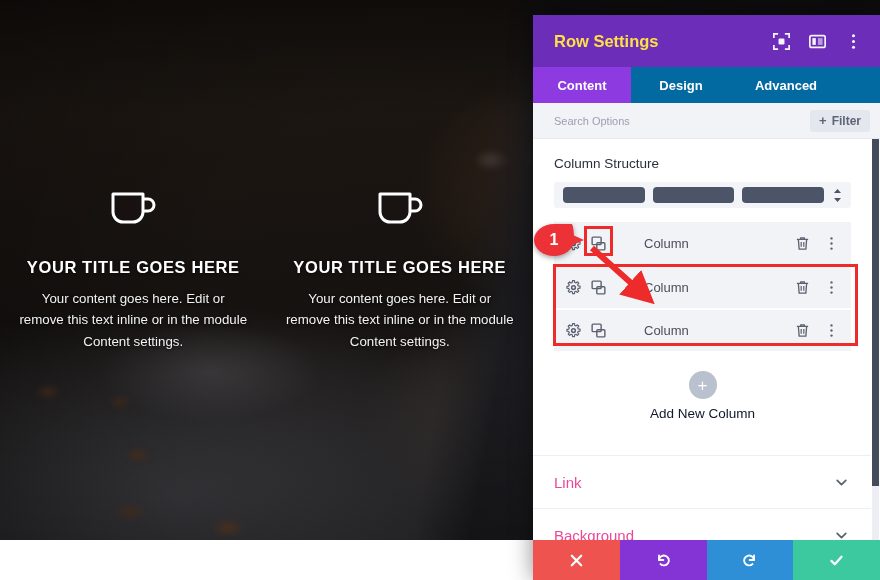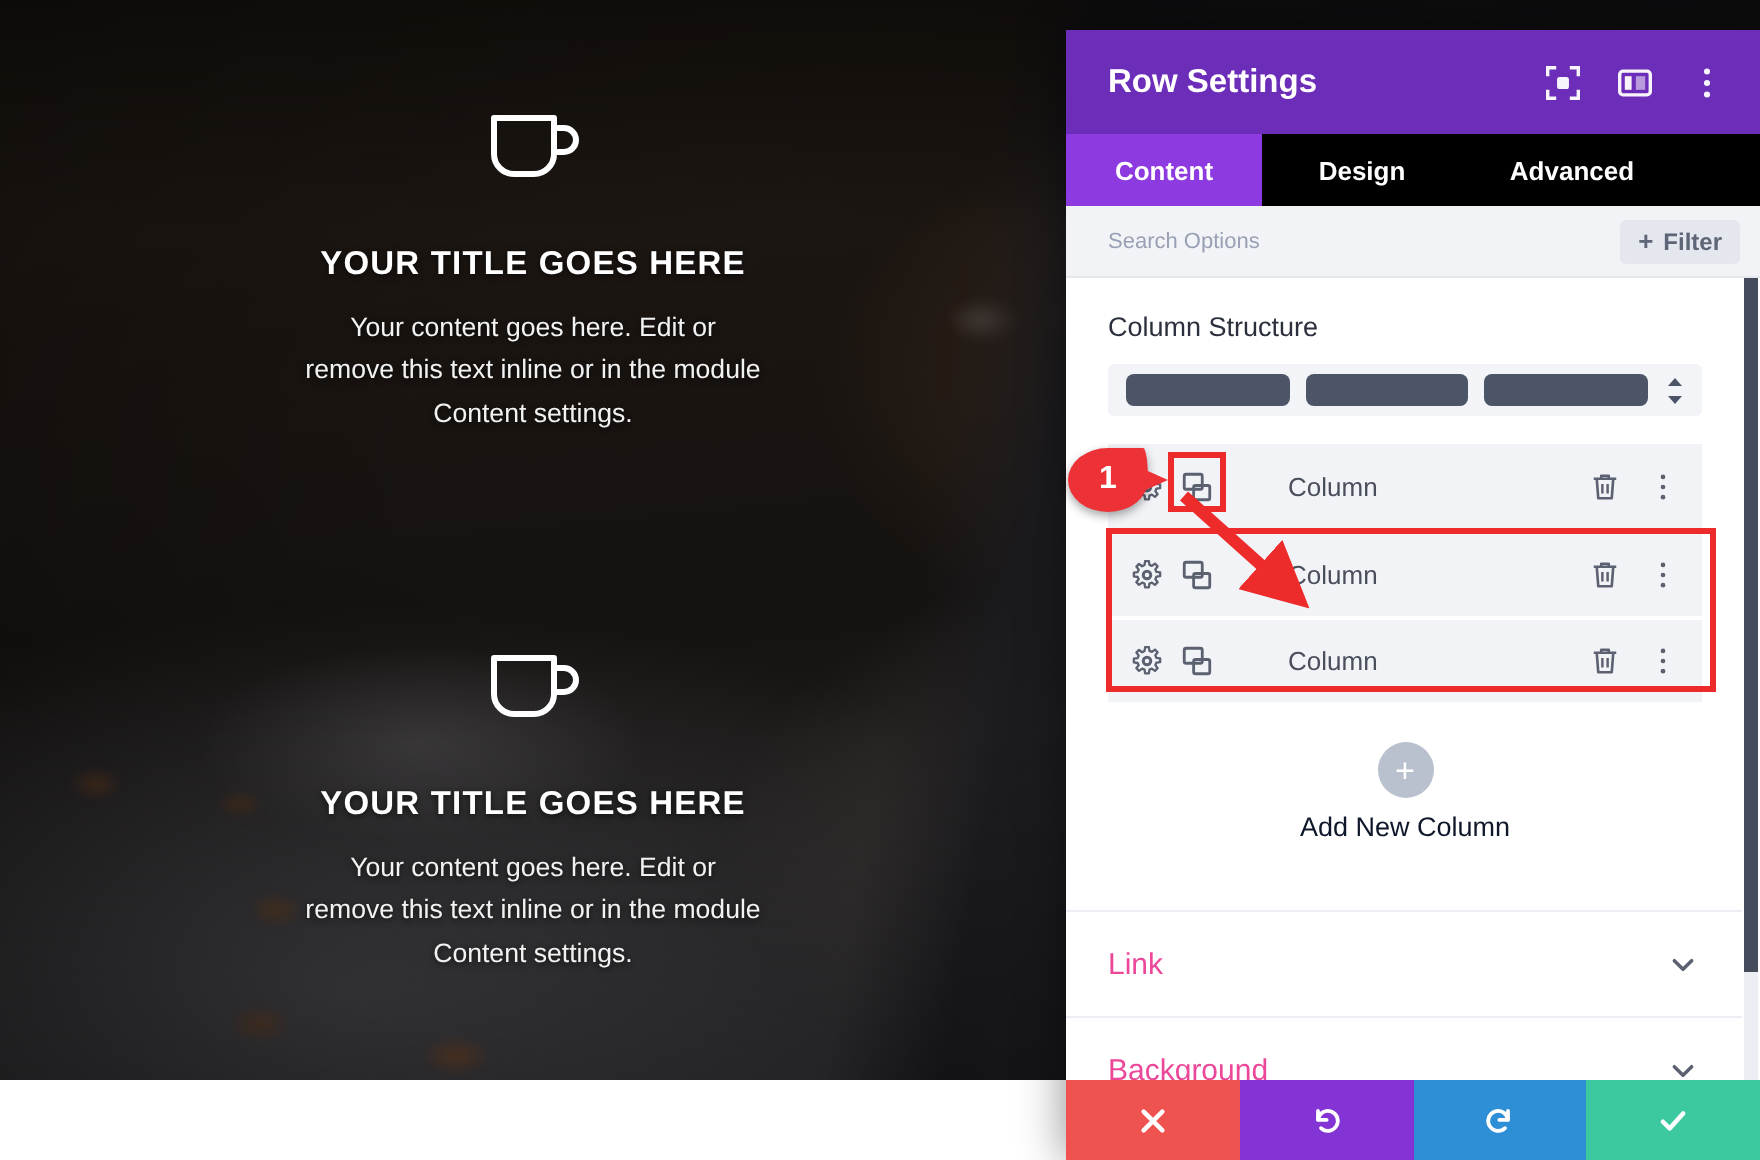--- a/index.html
+++ b/index.html
@@ -50,21 +50,21 @@
   .bg-vignette {
     background:
       radial-gradient(ellipse 90% 85% at 50% 44%, rgba(0,0,0,0) 28%, rgba(0,0,0,.55) 100%),
       linear-gradient(180deg, rgba(0,0,0,.45) 0%, rgba(0,0,0,0) 22%);
   }
   .photo-bottom {
     position: absolute; left: 0; top: 540px; width: 880px; height: 40px; background: #ffffff;
   }
 
   
-  .cols { position: absolute; left: 0; top: 0; width: 533px; height: 540px; display: flex; flex-direction: column; }
+  .cols { position: absolute; left: 0; top: 0; width: 533px; height: 540px; display: flex; }
   .col { flex: 1 1 0; display: flex; flex-direction: column; align-items: center; justify-content: center;
          padding: 0 14px; text-align: center; }
   .cup-icon { width: 48px; height: 40px; margin-bottom: 30px; }
   .col-title {
     color: #ffffff; font-size: 16.5px; font-weight: bold; letter-spacing: .6px;
     margin-bottom: 11px; text-shadow: 0 1px 3px rgba(0,0,0,.65);
   }
   .col-body {
     color: #f2f2f2; font-size: 13.3px; line-height: 1.62; font-weight: 500;
     text-shadow: 0 1px 3px rgba(0,0,0,.65); max-width: 228px;
@@ -73,25 +73,25 @@
   
   .modal {
     position: absolute; left: 533px; top: 15px; width: 347px; height: 565px;
     background: #ffffff; display: flex; flex-direction: column;
     box-shadow: 0 0 22px rgba(0,0,0,.45); overflow: hidden;
   }
   .modal-header {
     height: 52px; background: #6c2eb9; display: flex; align-items: center;
     padding: 0 18px 0 21px; flex: 0 0 52px;
   }
-  .modal-title { color: #ffffff; font-size: 16.5px; font-weight: bold; flex: 1; }
+  .modal-title { color: #fde047; font-size: 16.5px; font-weight: bold; flex: 1; }
   .hdr-icons { display: flex; align-items: center; gap: 19px; }
   .hdr-icon { width: 17px; height: 17px; display: block; opacity: .95; }
 
-  .tabs { height: 36px; background: #000000; display: flex; flex: 0 0 36px; }
+  .tabs { height: 36px; background: #0369a1; display: flex; flex: 0 0 36px; }
   .tab {
     display: flex; align-items: center; justify-content: center;
     color: #ffffff; font-size: 13px; font-weight: bold; padding: 0 18px; height: 36px;
     background: transparent;
   }
   .tab.active { background: #8d3ae0; }
   .tab.t1 { width: 98px; }
   .tab.t2 { width: 100px; }
   .tab.t3 { width: 110px; }
 

